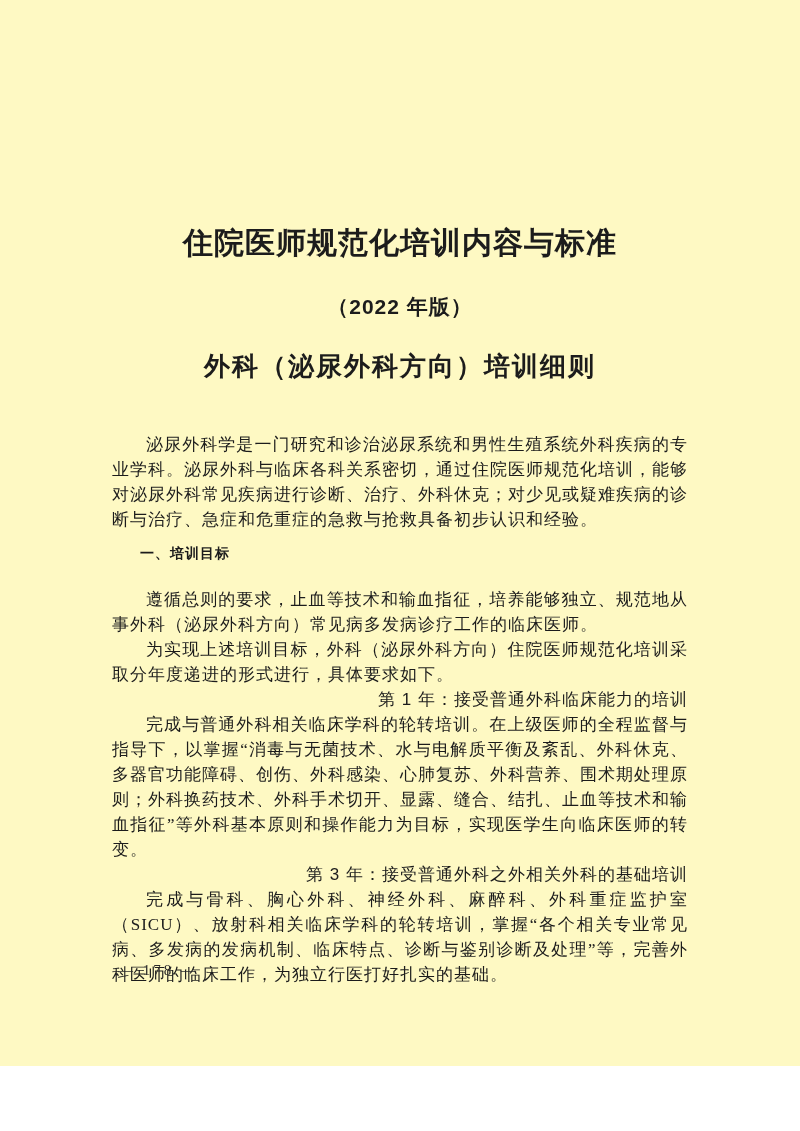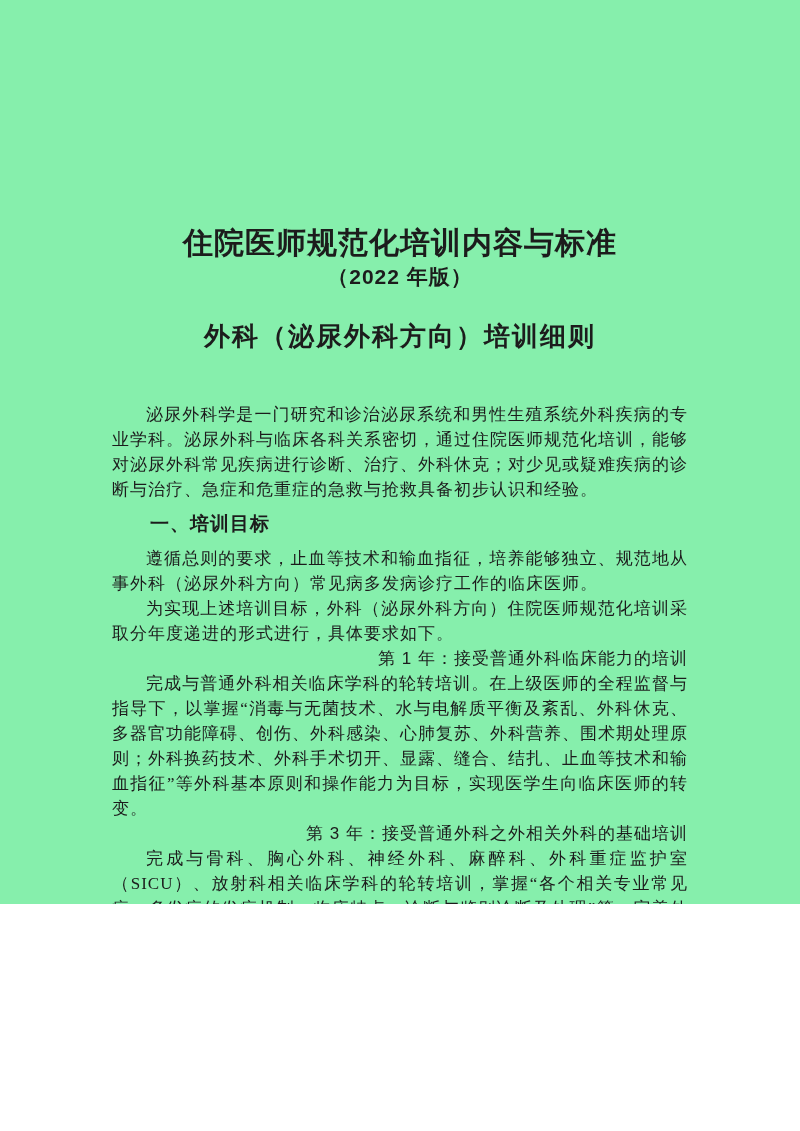--- a/index.html
+++ b/index.html
@@ -3,43 +3,43 @@
 <meta charset="utf-8">
 <style>
   html, body {
     margin: 0;
     padding: 0;
     background: #ffffff;
   }
   .page {
     position: relative;
     width: 800px;
-    height: 904px;
+    height: 1066px;
     margin: 0 auto;
-    background: #86efac;
+    background: #fef9c3;
     box-sizing: border-box;
     padding: 226px 112px 0 112px;
     color: #1c1c1c;
     font-family: "Liberation Serif", "DejaVu Serif", serif;
     overflow: hidden;
   }
   .main-title {
     text-align: center;
     font-size: 30px;
     line-height: 34px;
     font-weight: 700;
     letter-spacing: 1px;
     font-family: "Liberation Serif", "DejaVu Serif", serif;
   }
   .edition {
     text-align: center;
     font-size: 21px;
     line-height: 26px;
     font-weight: 700;
-    margin-top: 4px;
+    margin-top: 34px;
     letter-spacing: 1px;
     font-family: "Liberation Sans", "DejaVu Sans", sans-serif;
   }
   .section-title {
     text-align: center;
     font-size: 26px;
     line-height: 32px;
     font-weight: 700;
     margin-top: 30px;
     letter-spacing: 2px;
@@ -52,24 +52,24 @@
     text-align: justify;
     letter-spacing: 1px;
   }
   .blk {
     text-indent: 2em;
     margin: 0;
   }
   .blk.h1 {
     font-family: "Liberation Sans", "DejaVu Sans", sans-serif;
     font-weight: 700;
-    font-size: 19px;
+    font-size: 14px;
     line-height: 27px;
     margin-top: 8px;
-    margin-bottom: 9px;
+    margin-bottom: 20px;
     text-align: left;
   }
   .blk.h2 {
     font-family: "Liberation Sans", "DejaVu Sans", sans-serif;
     font-weight: 400;
     text-align: right;
   }
   .page-number {
     position: absolute;
     left: 118px;

